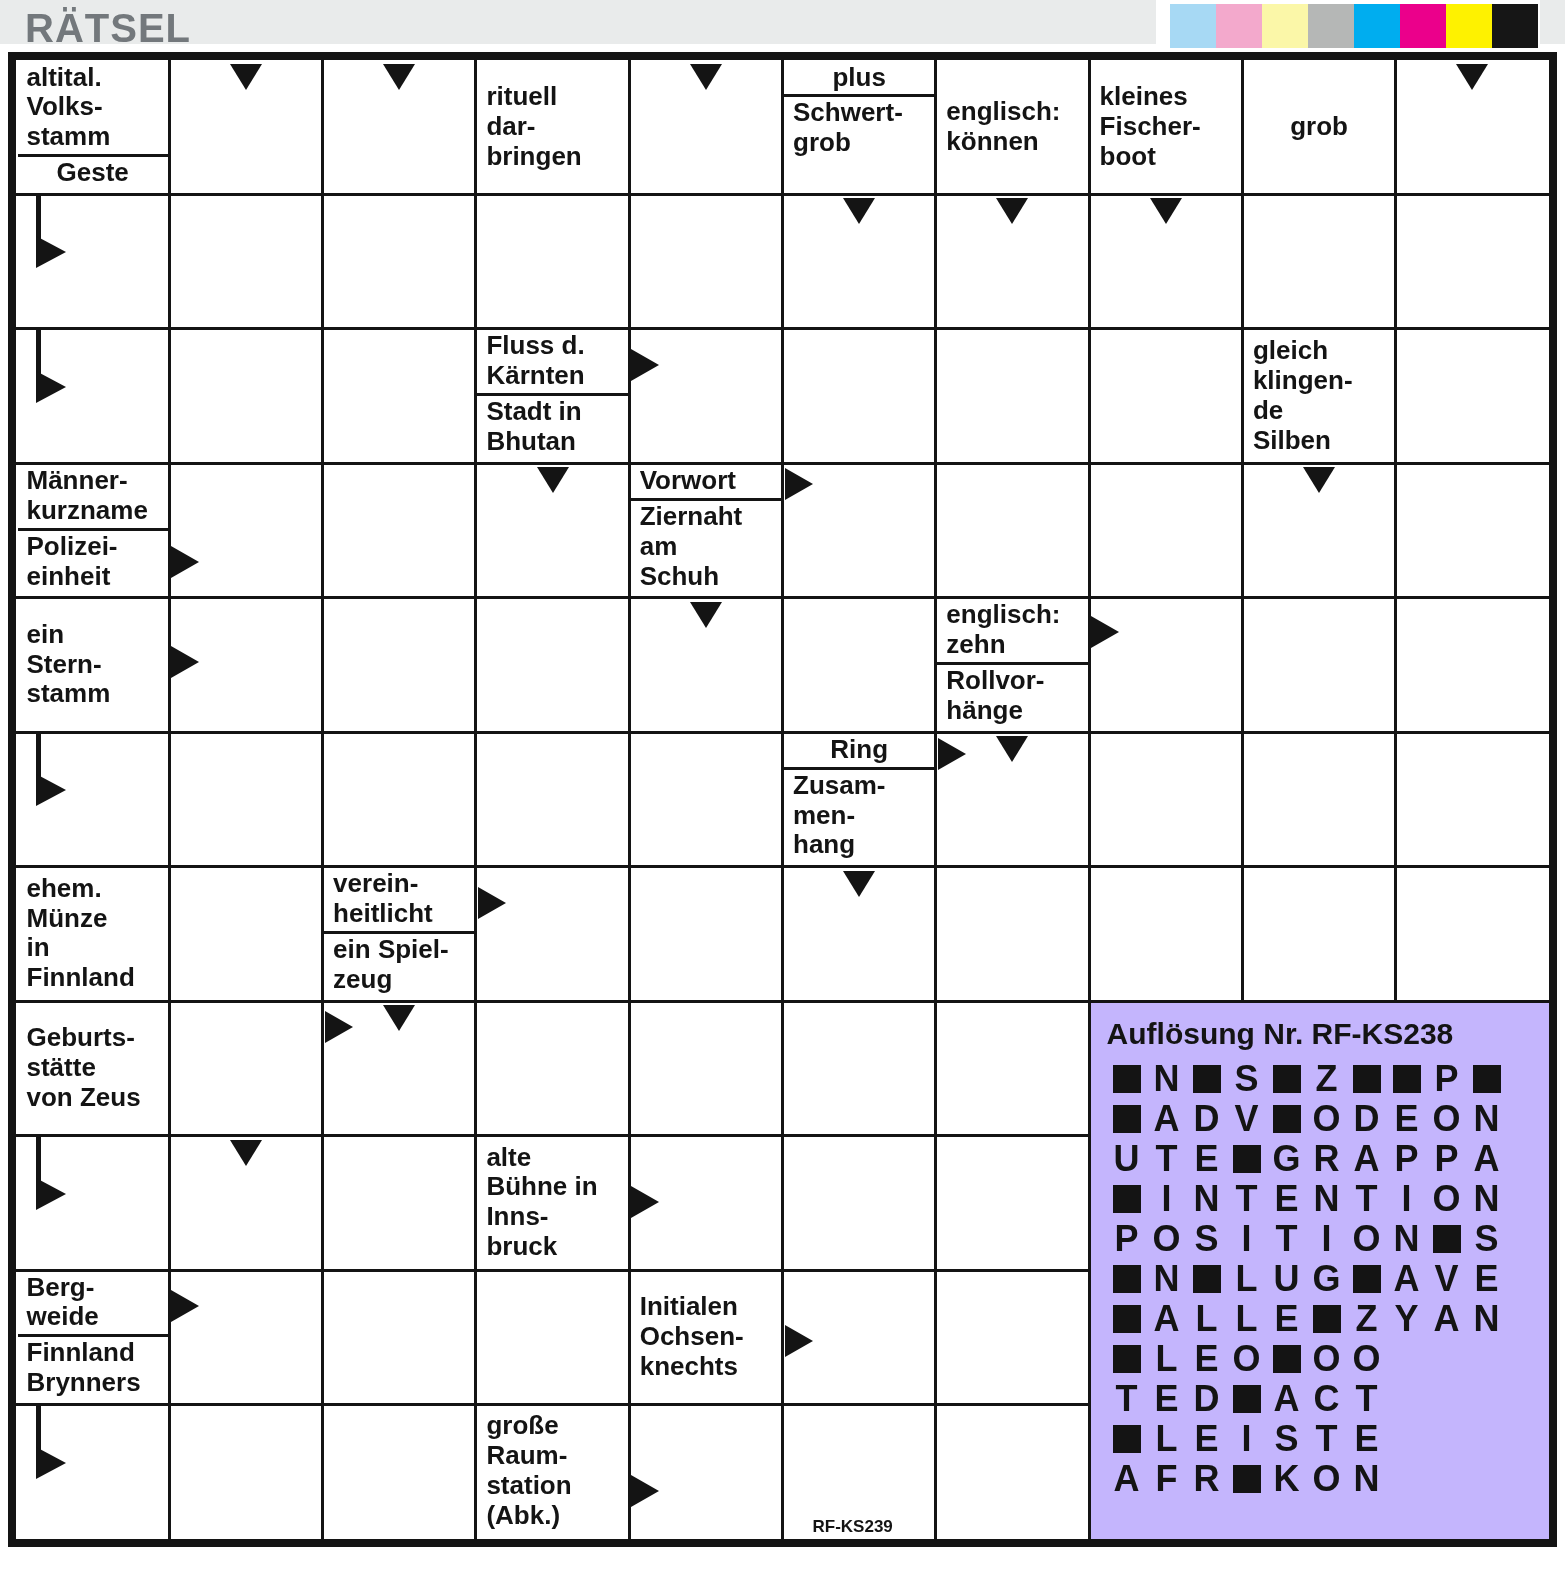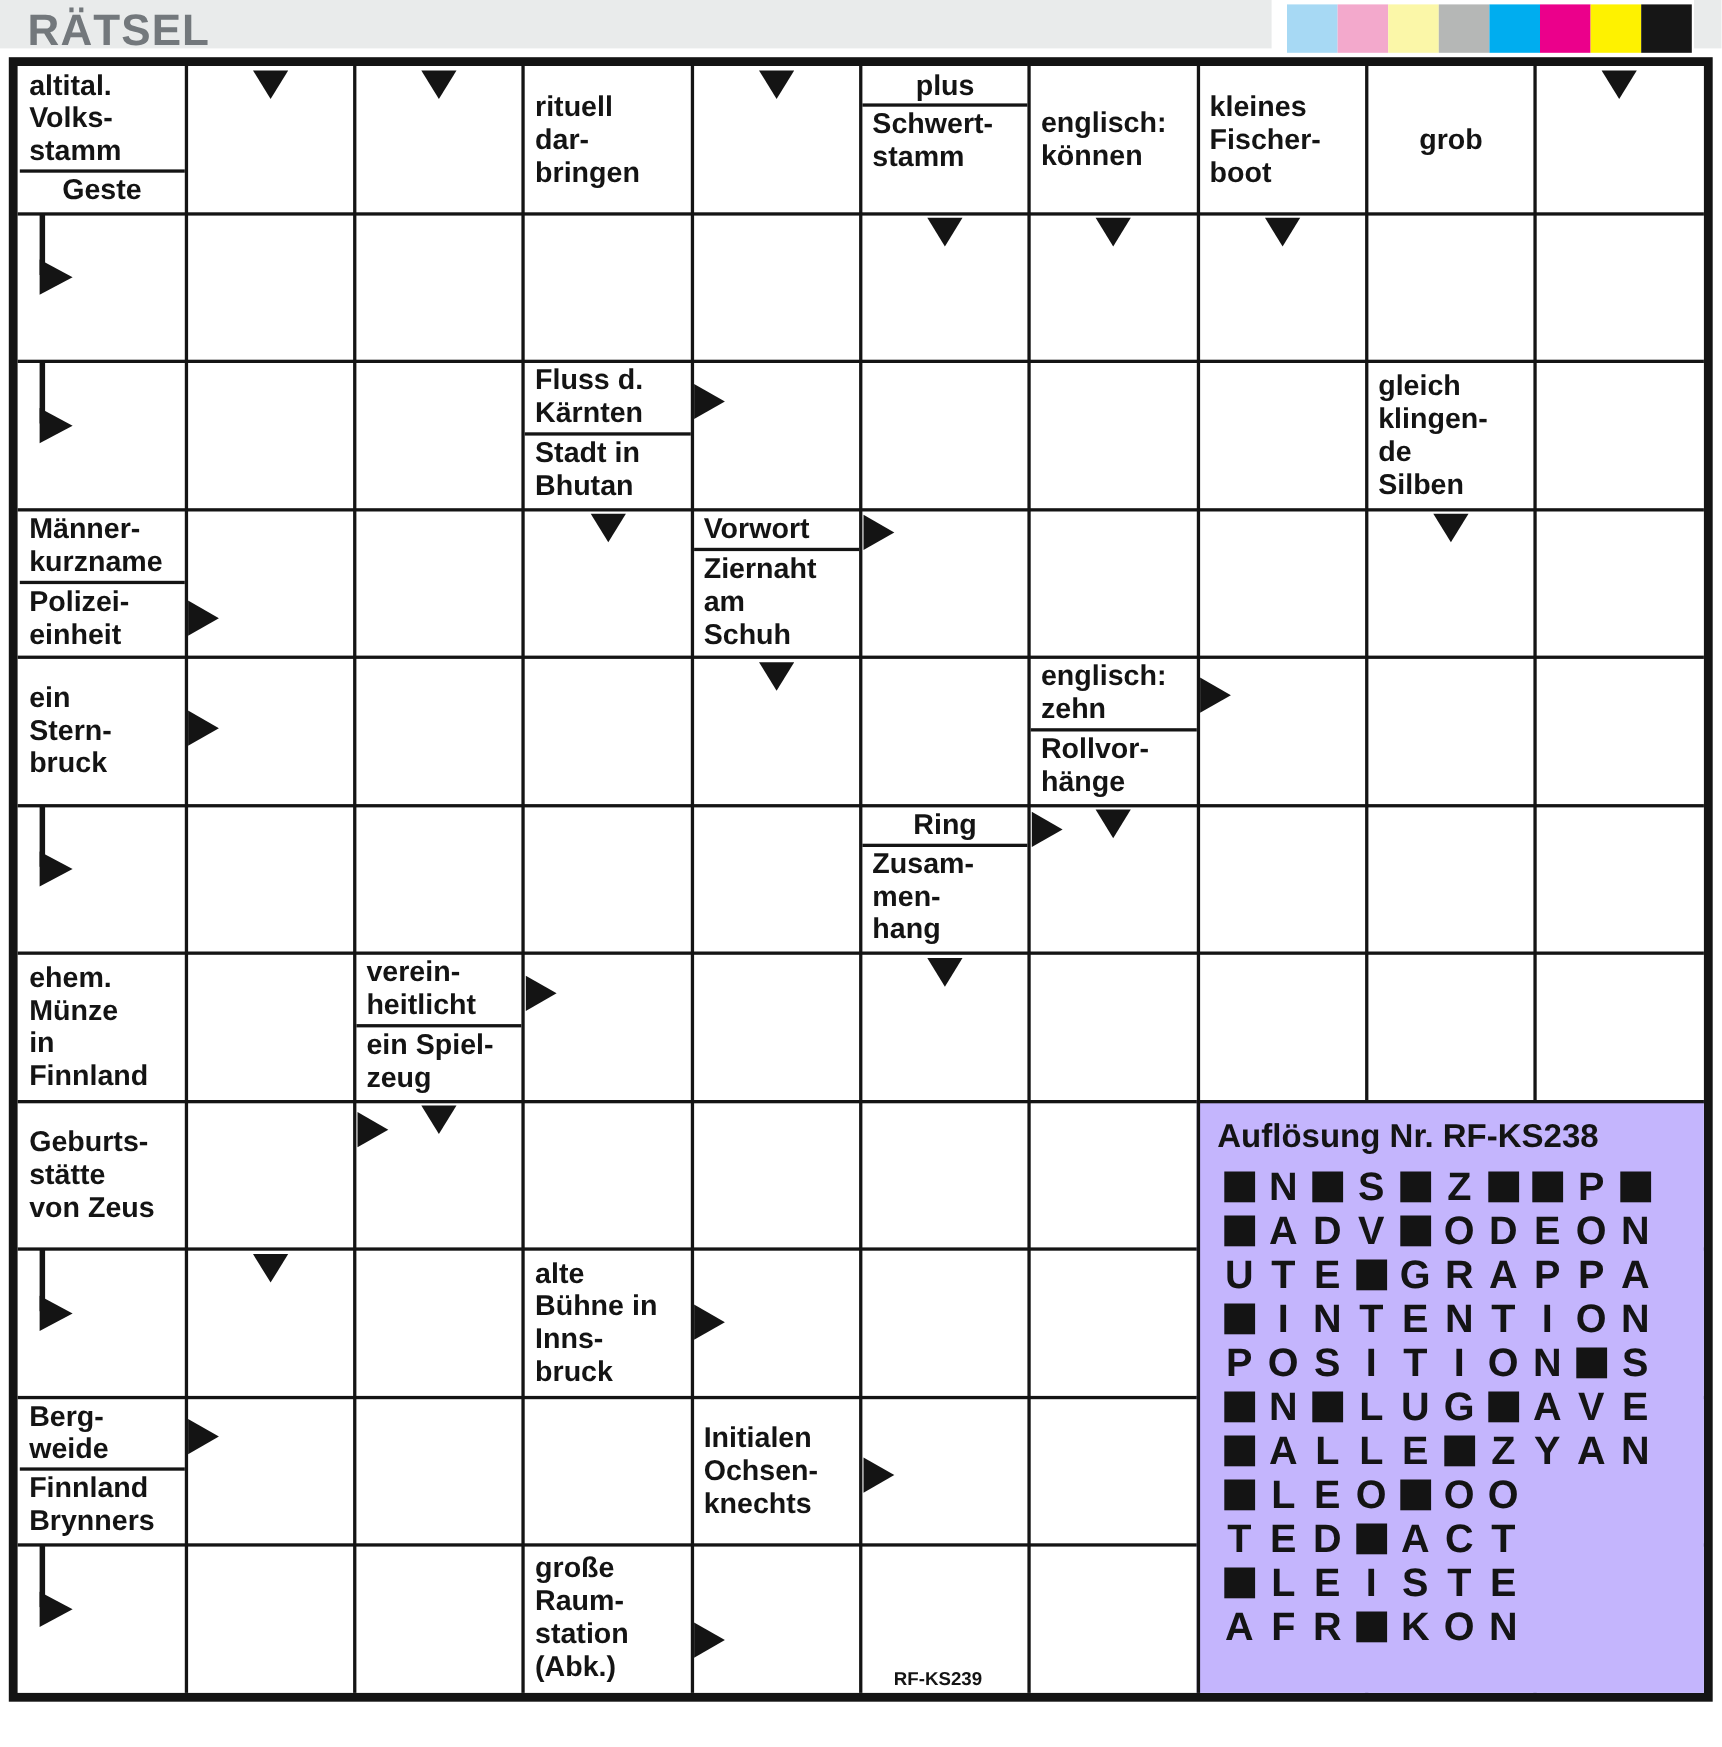--- a/index.html
+++ b/index.html
@@ -255,21 +255,21 @@
   <div class="clue vc" style="--c:3;--r:0">
     <div class="part">rituell
 dar-
 bringen</div>
   </div>
 
   <div class="clue" style="--c:5;--r:0">
     <div class="part center">plus</div>
     <div class="sep"></div>
     <div class="part">Schwert-
-stamm</div>
+grob</div>
   </div>
 
   <div class="clue vc" style="--c:6;--r:0">
     <div class="part">englisch:
 können</div>
   </div>
 
   <div class="clue vc" style="--c:7;--r:0">
     <div class="part">kleines
 Fischer-
@@ -307,21 +307,21 @@
     <div class="part">Vorwort</div>
     <div class="sep"></div>
     <div class="part">Ziernaht
 am
 Schuh</div>
   </div>
 
   <div class="clue vc" style="--c:0;--r:4">
     <div class="part">ein
 Stern-
-bruck</div>
+stamm</div>
   </div>
 
   <div class="clue" style="--c:6;--r:4">
     <div class="part">englisch:
 zehn</div>
     <div class="sep"></div>
     <div class="part">Rollvor-
 hänge</div>
   </div>
 

